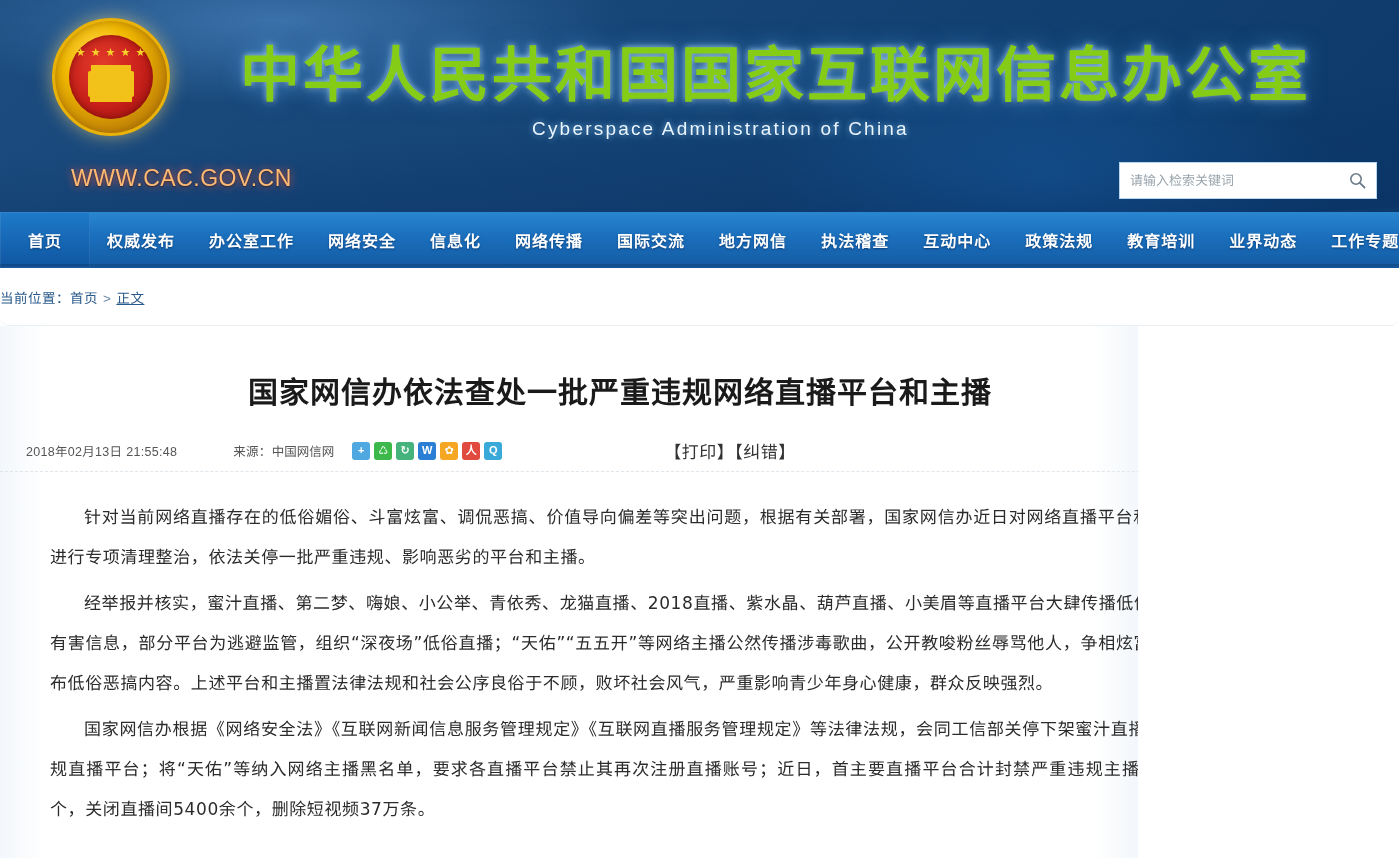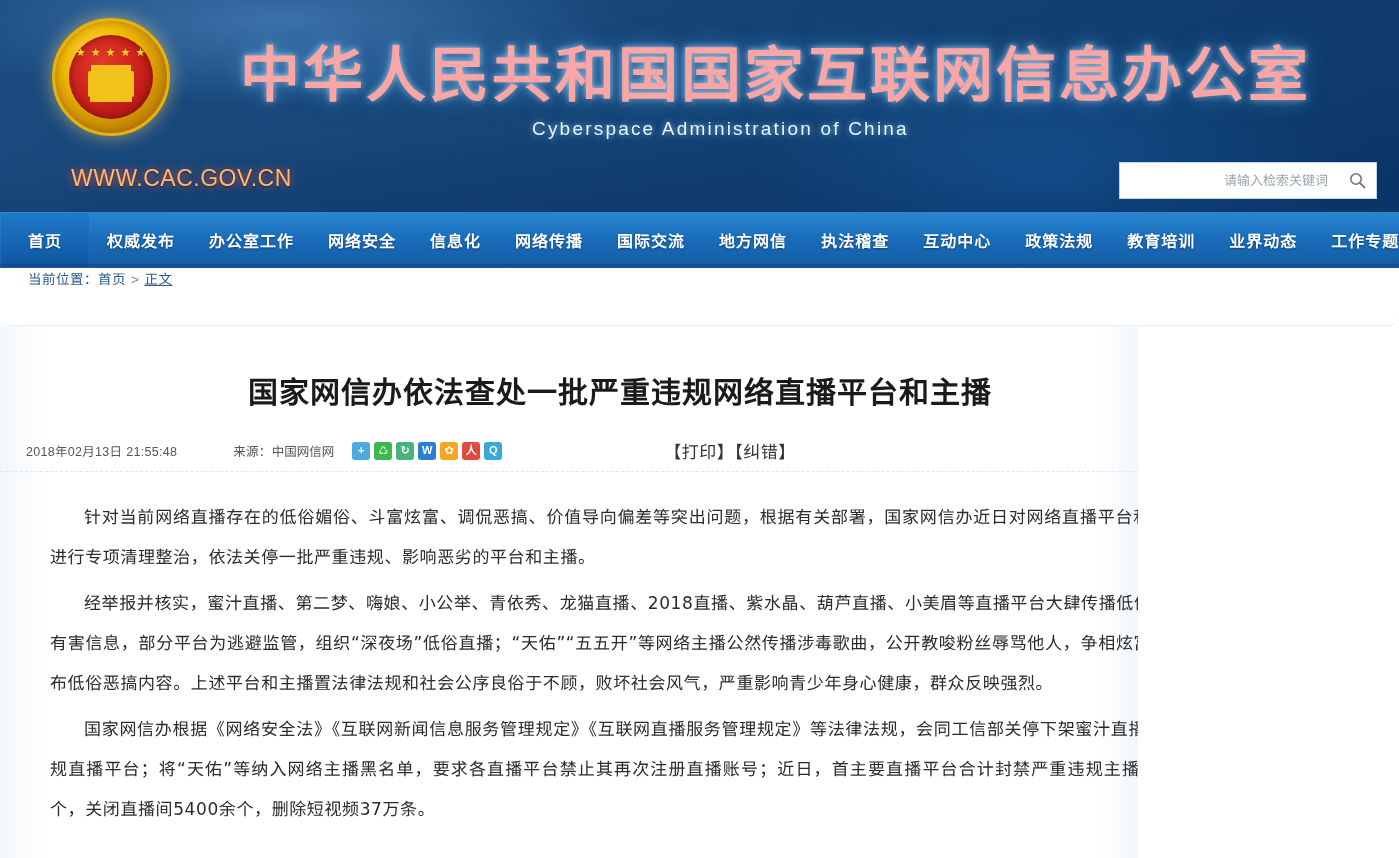--- a/index.html
+++ b/index.html
@@ -80,21 +80,21 @@
     letter-spacing: 1px;
     white-space: nowrap;
   }
 
   .title-cn {
     position: absolute;
     left: 240px; top: 26px;
     font-size: 60px;
     font-weight: bold;
     letter-spacing: 3px;
-    color: #fca5a5;
+    color: #84cc16;
     text-shadow:
       0 0 6px rgba(180,225,255,0.9),
       0 2px 3px rgba(0,40,90,0.9),
       0 0 22px rgba(90,180,255,0.55);
     font-family: "DejaVu Sans", "Liberation Sans", sans-serif;
     white-space: nowrap;
     z-index: 3;
   }
   .title-en {
     position: absolute;
@@ -130,21 +130,20 @@
   .search-box input {
     flex: 1;
     height: 100%;
     border: none;
     outline: none;
     padding: 0 10px;
     font-size: 13px;
     color: #333;
     background: transparent;
     font-family: "Liberation Sans", sans-serif;
-    text-align: right;
   }
   .search-box input::placeholder { color: #9aa5ad; }
   .search-btn {
     width: 38px; height: 100%;
     display: flex; align-items: center; justify-content: center;
     background: #ffffff;
     cursor: pointer;
   }
 
   
@@ -182,22 +181,21 @@
     padding: 0 28px;
     box-shadow: inset 0 0 0 1px rgba(255,255,255,0.08);
   }
 
   
   .breadcrumb-wrap {
     width: 1399px;
     height: 58px;
     background: #ffffff;
     display: flex;
-    align-items: flex-start;
-    padding-left: 28px;
+    align-items: center;
     border-bottom: 1px solid #e9eef3;
     border-radius: 9px;
   }
   .breadcrumb {
     font-size: 13.5px;
     color: #2a5a8a;
     letter-spacing: 0.5px;
   }
   .breadcrumb a { color: #2a5a8a; text-decoration: none; cursor: pointer; }
   .breadcrumb .sep { margin: 0 5px; color: #6a8aa8; }

